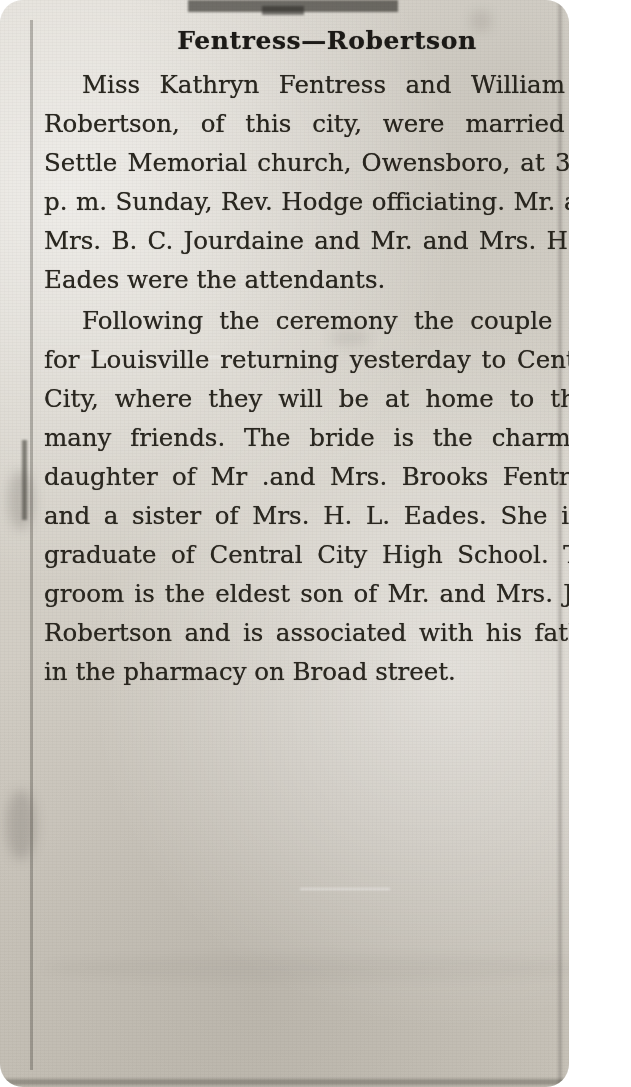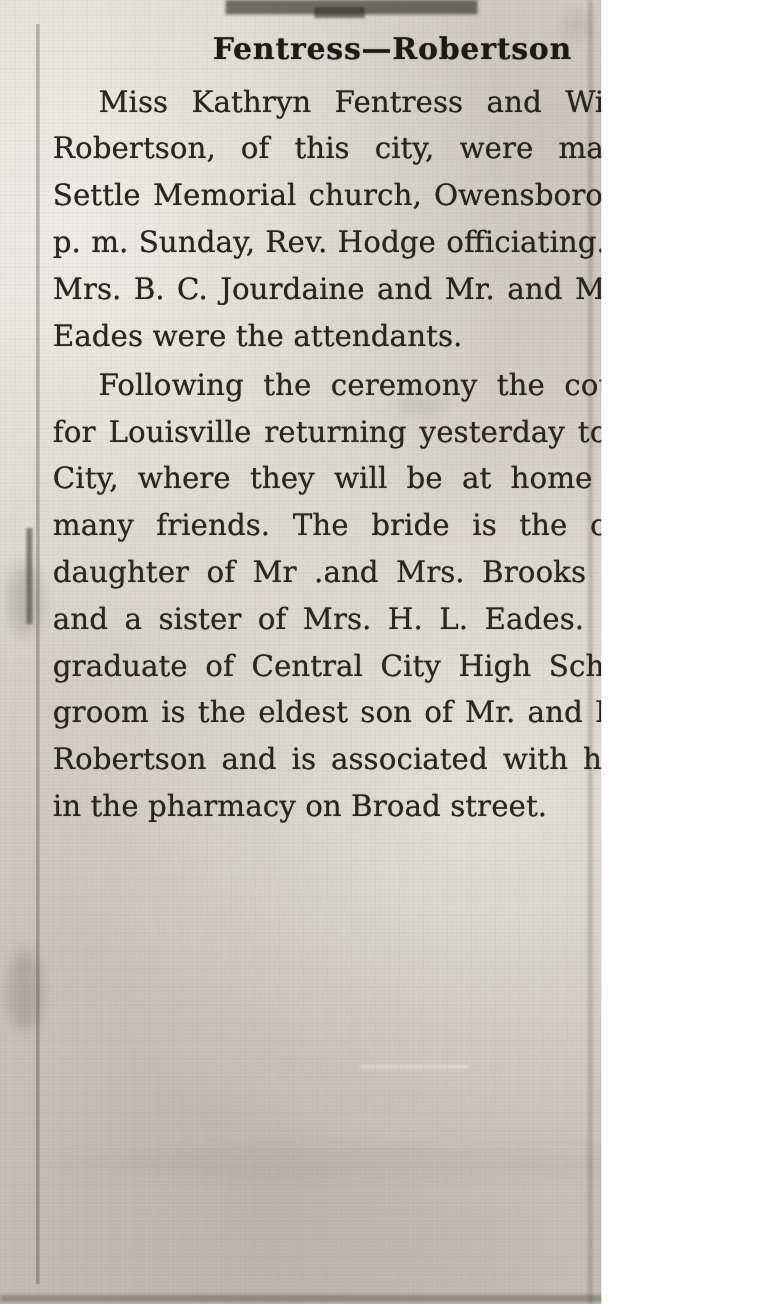--- a/index.html
+++ b/index.html
@@ -9,31 +9,32 @@
   }
   body {
     width: 631px;
     height: 1087px;
     overflow: hidden;
   }
 
   
   .clipping {
     position: relative;
-    width: 501px;
+    width: 569px;
     height: 1087px;
     background: #d8d4cc;
     background-image:
       radial-gradient(circle at 12% 18%, rgba(255,255,255,0.55) 0%, rgba(255,255,255,0) 38%),
       radial-gradient(circle at 78% 62%, rgba(255,255,255,0.40) 0%, rgba(255,255,255,0) 44%),
       radial-gradient(circle at 45% 92%, rgba(130,125,115,0.22) 0%, rgba(130,125,115,0) 40%),
       radial-gradient(circle at 90% 8%, rgba(120,115,105,0.18) 0%, rgba(120,115,105,0) 35%),
       linear-gradient(180deg, #dedad2 0%, #d6d2c9 40%, #cfcac1 75%, #c9c4ba 100%);
     overflow: hidden;
     font-family: "DejaVu Serif", serif;
+    border-radius: 23px;
   }
 
   
   .grain {
     position: absolute;
     inset: 0;
     pointer-events: none;
     opacity: 0.30;
     background-image:
       repeating-linear-gradient(0deg, rgba(90,85,78,0.10) 0px, rgba(90,85,78,0.10) 1px, rgba(255,255,255,0) 1px, rgba(255,255,255,0) 3px),

